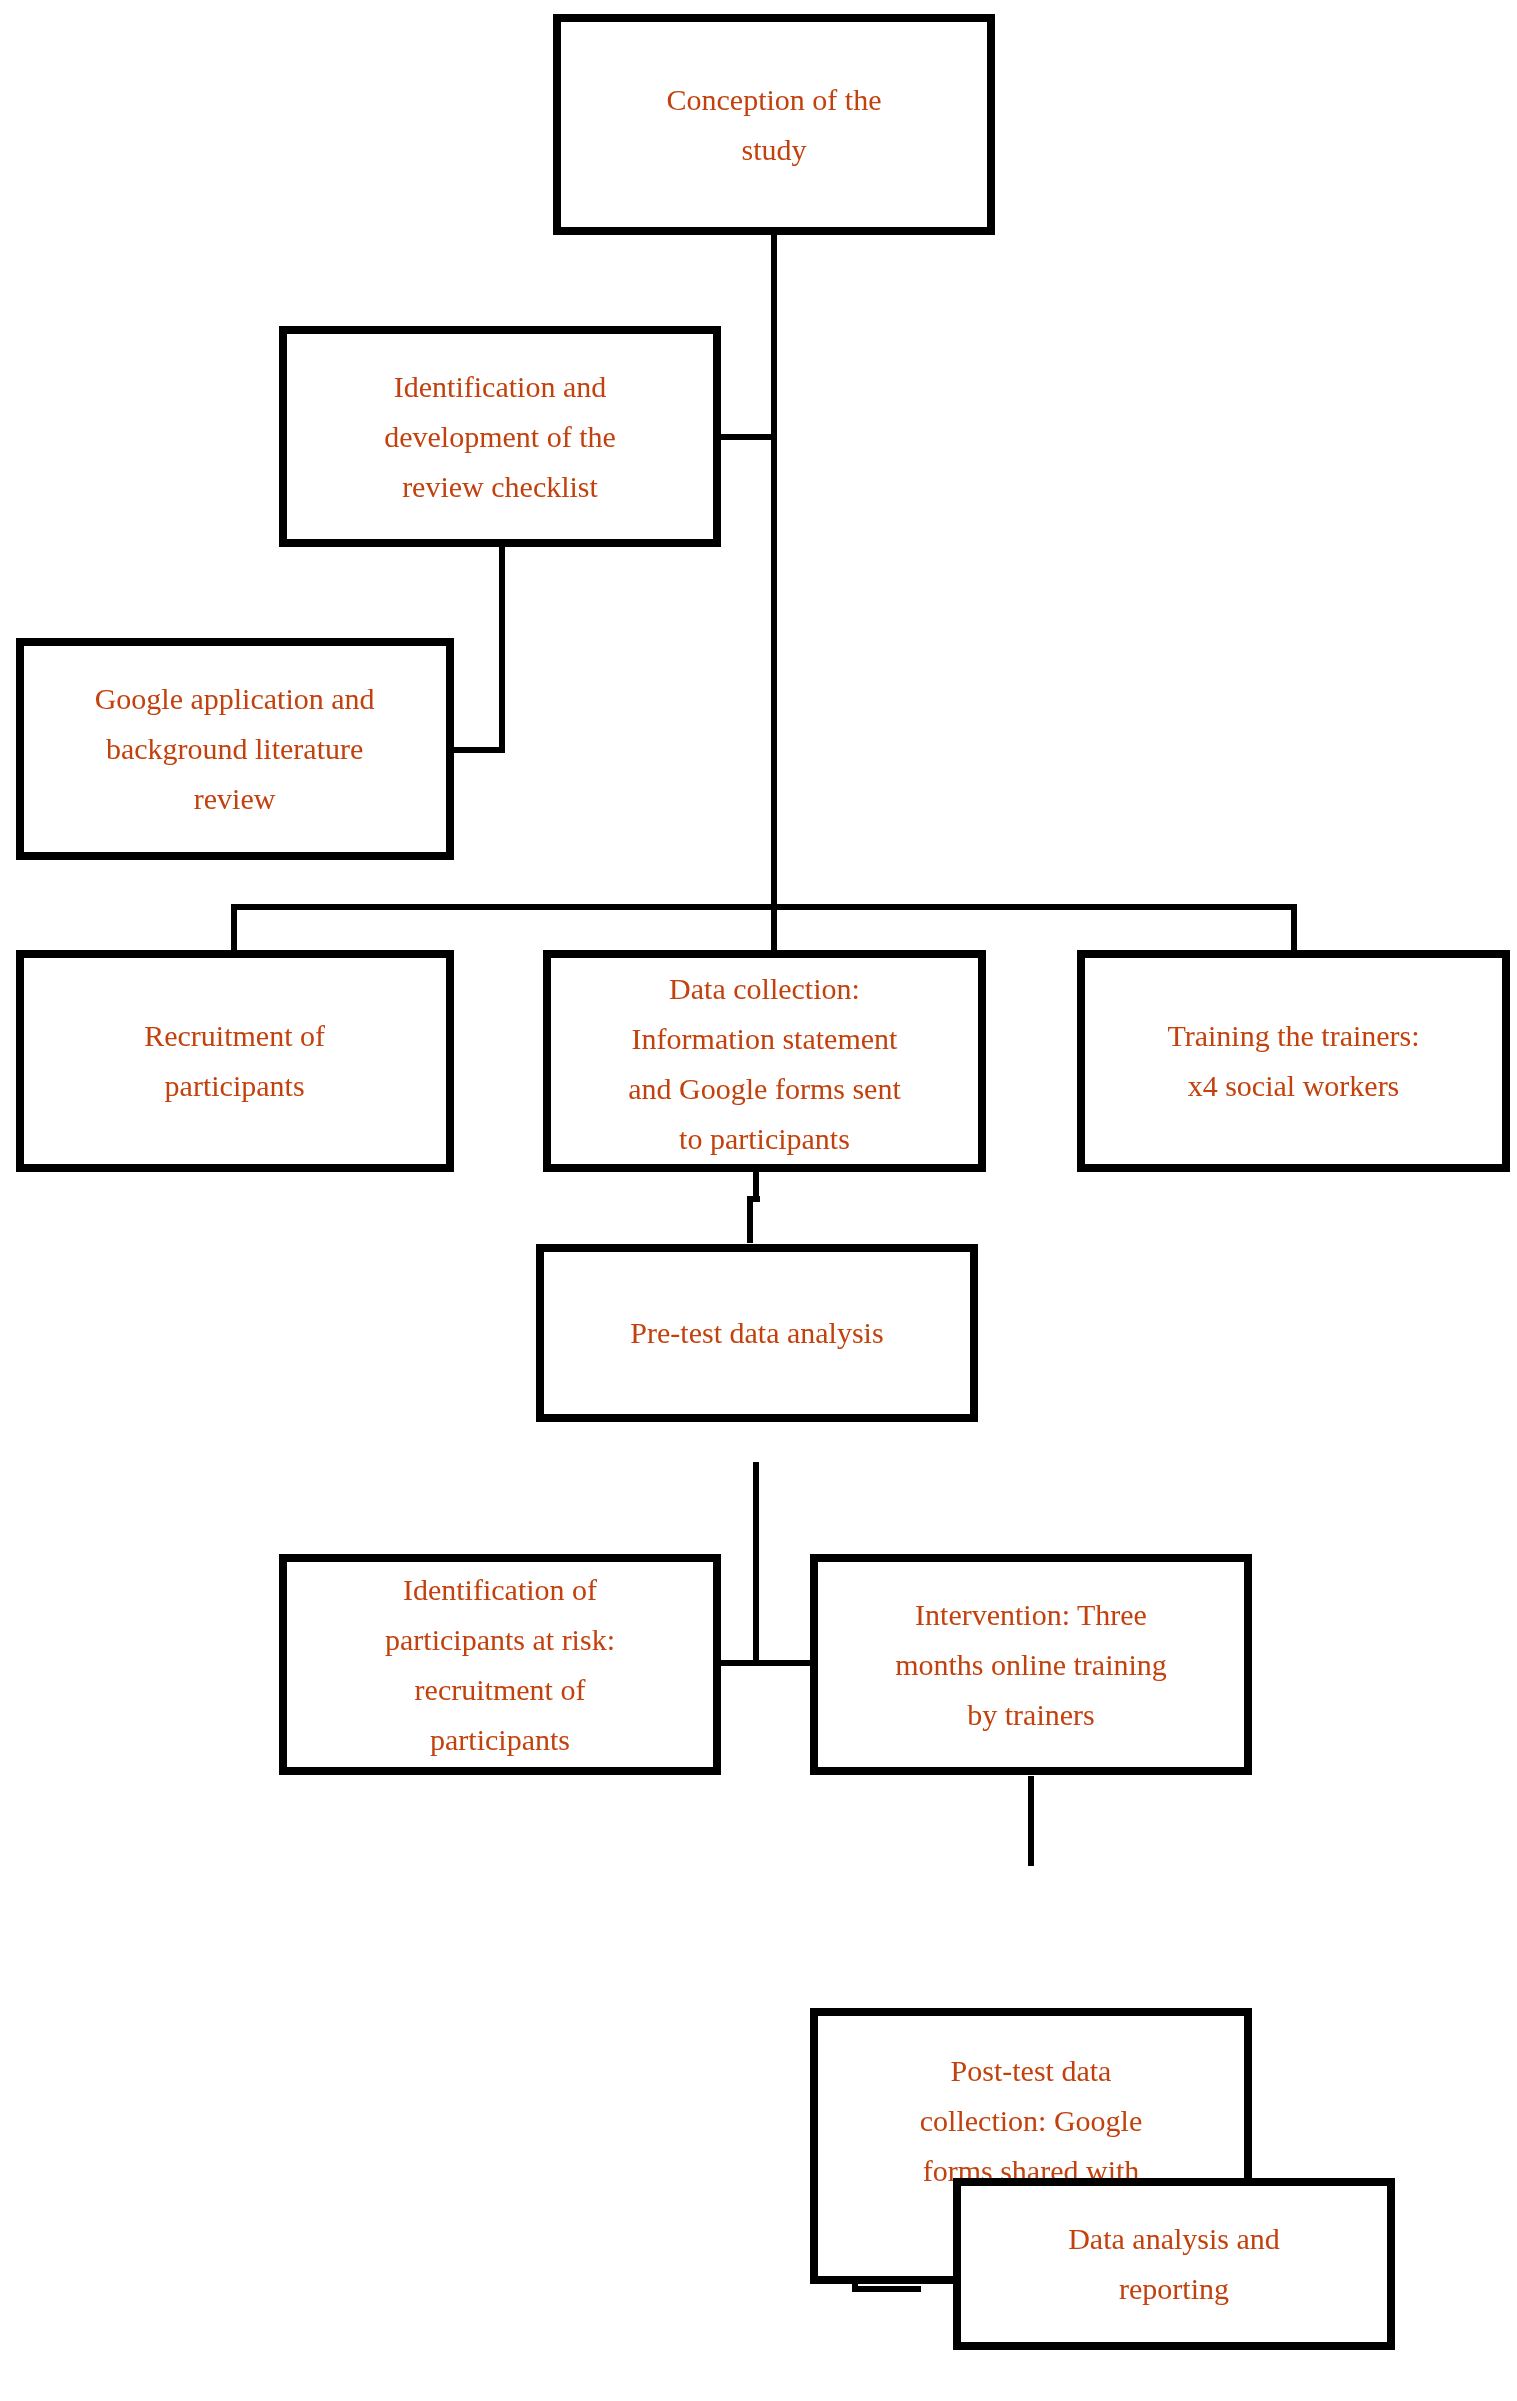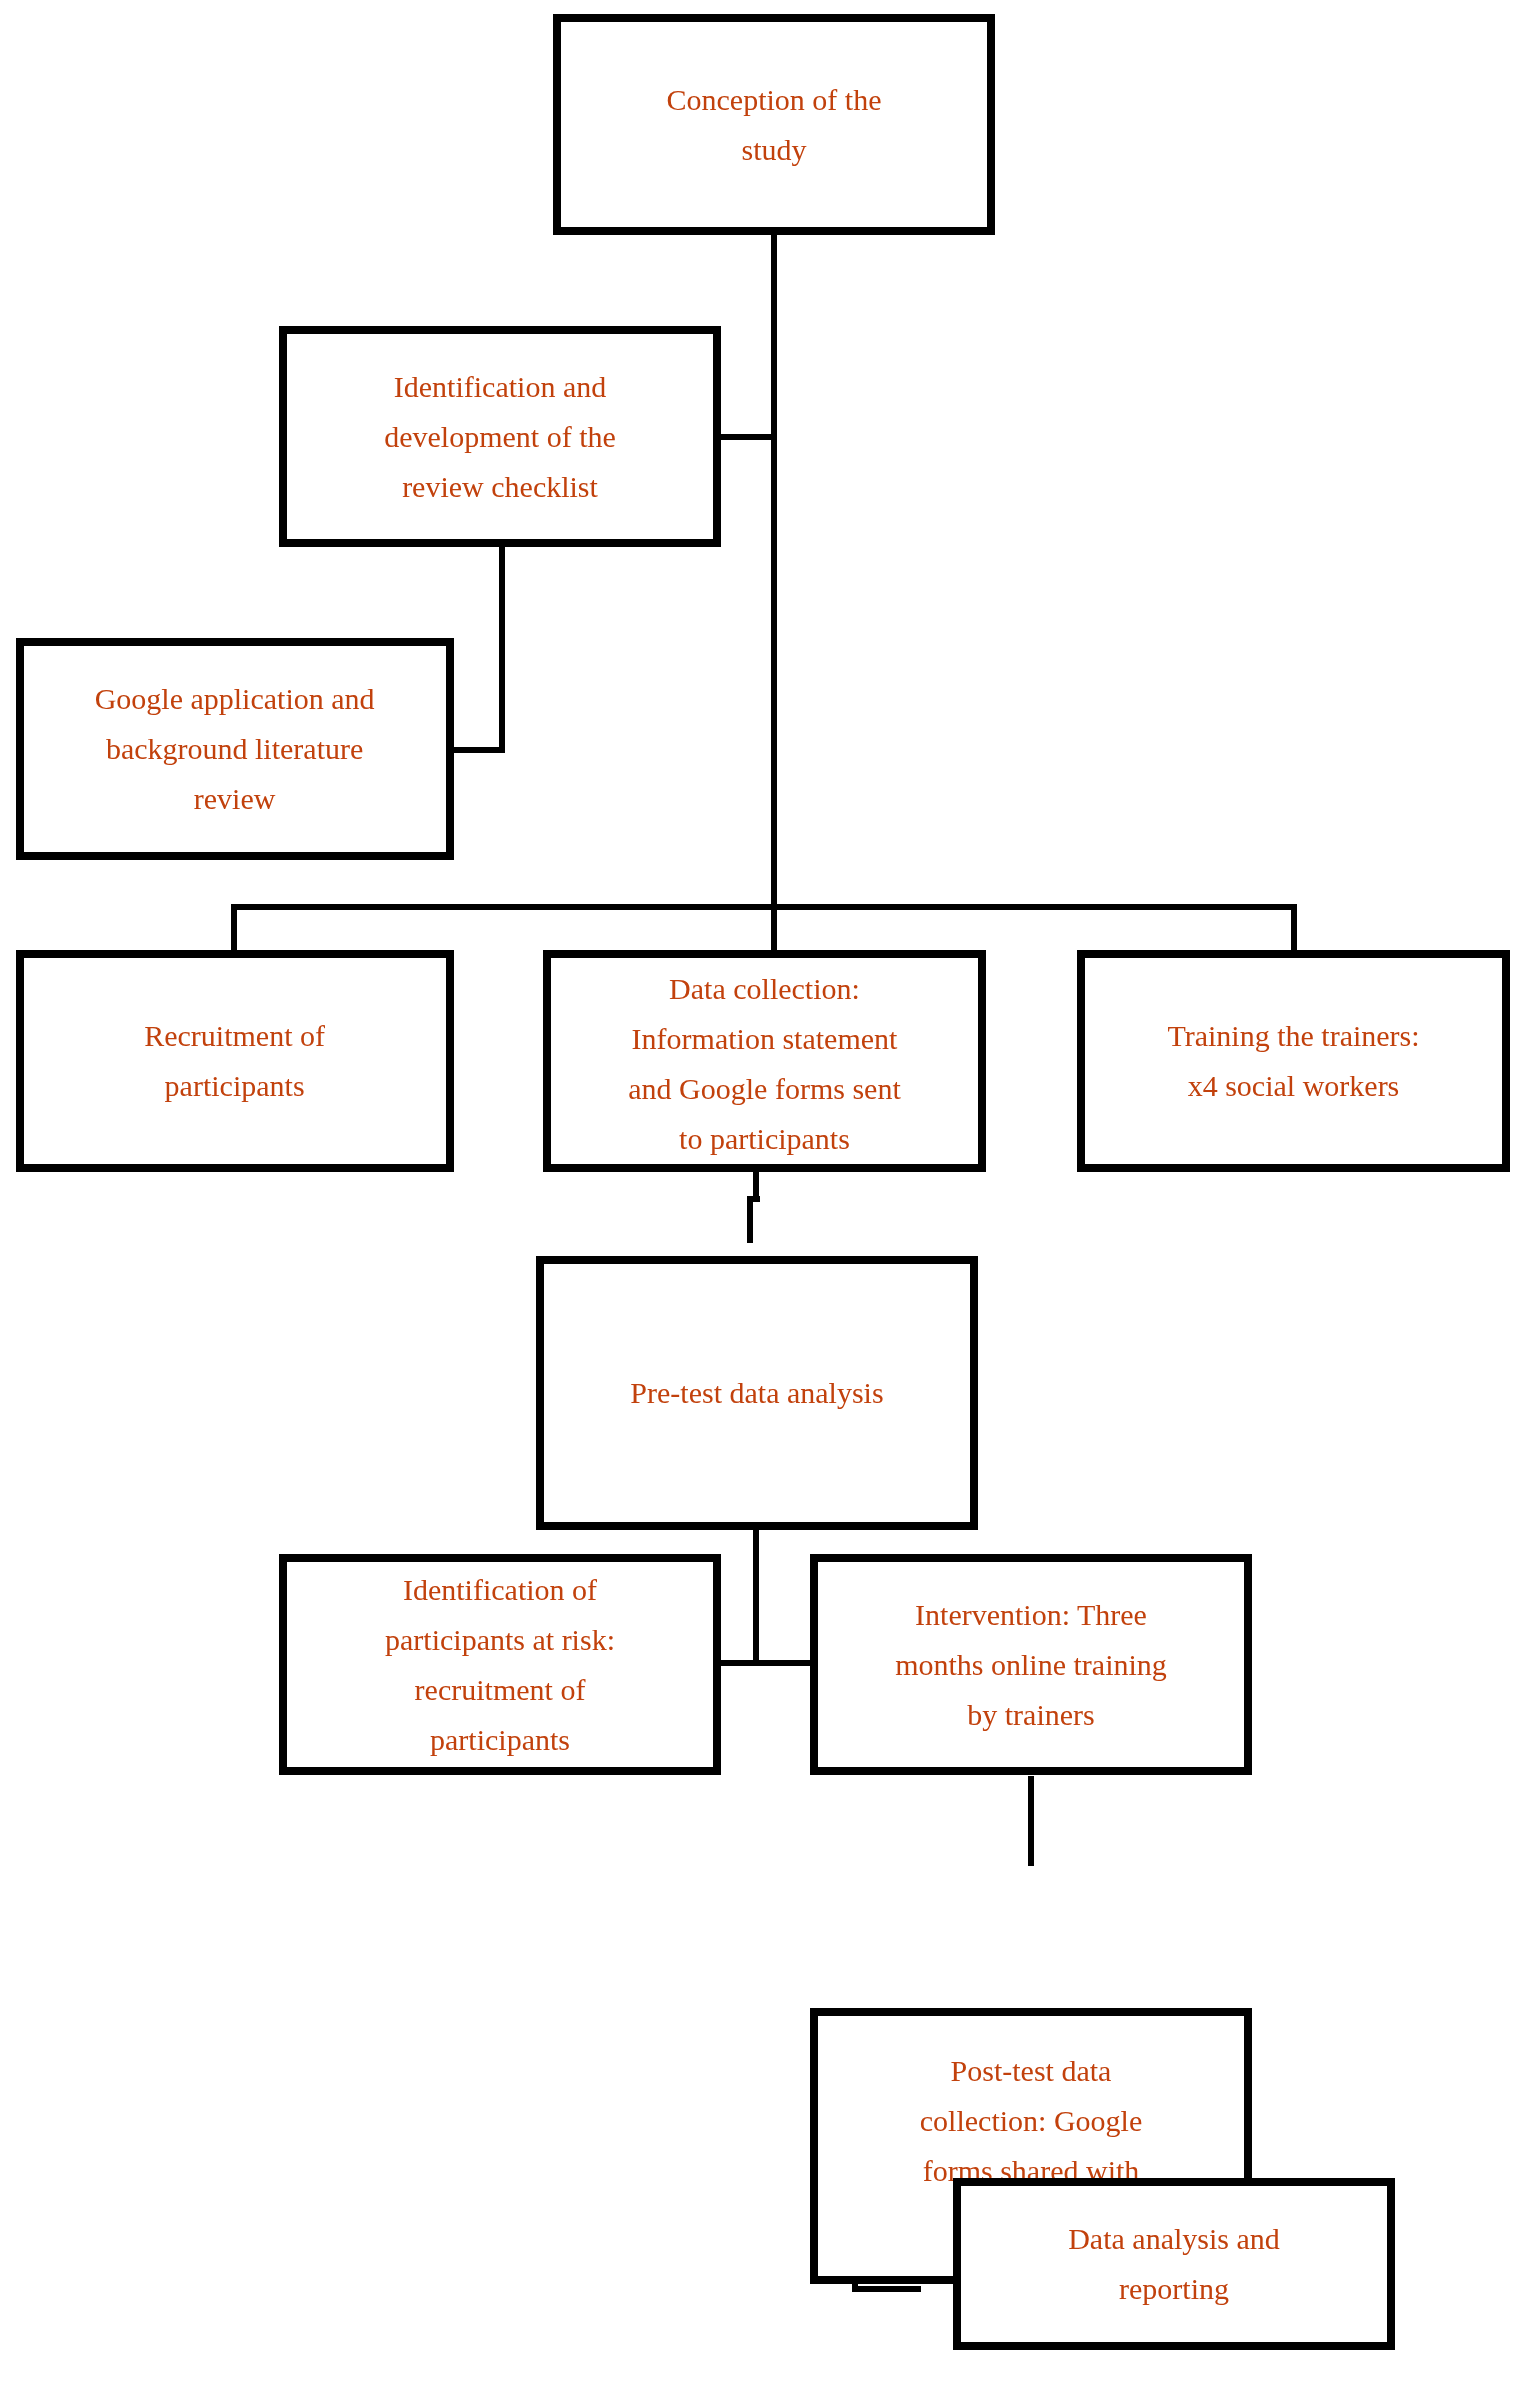--- a/index.html
+++ b/index.html
@@ -72,21 +72,21 @@
 Information statement
 and Google forms sent
 to participants</span>
   </div>
 
   <div class="node" style="left: 1077px; top: 950px; width: 433px; height: 222px;">
     <span class="label">Training the trainers:
 x4 social workers</span>
   </div>
 
-  <div class="node" style="left: 536px; top: 1244px; width: 442px; height: 274px; margin-top: 12px;">
+  <div class="node" style="left: 536px; top: 1244px; width: 442px; height: 178px;">
     <span class="label">Pre-test data analysis</span>
   </div>
 
   <div class="node" style="left: 279px; top: 1554px; width: 442px; height: 221px;">
     <span class="label">Identification of
 participants at risk:
 recruitment of
 participants</span>
   </div>
 

